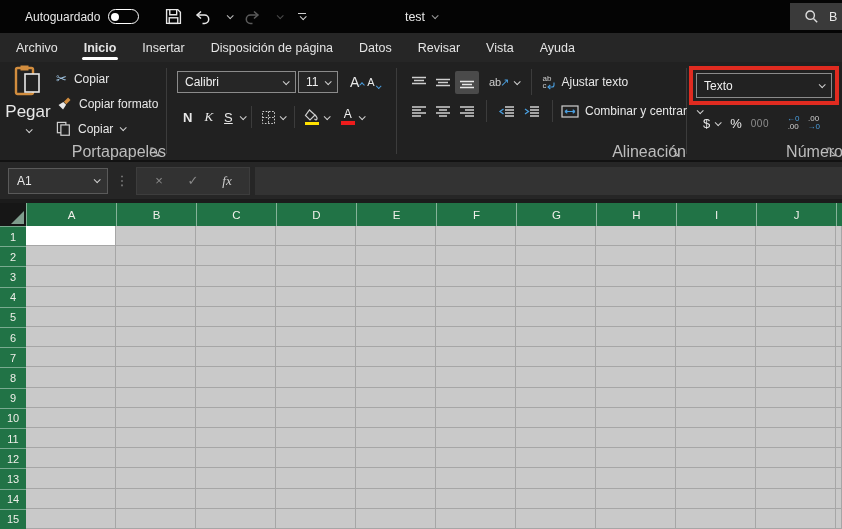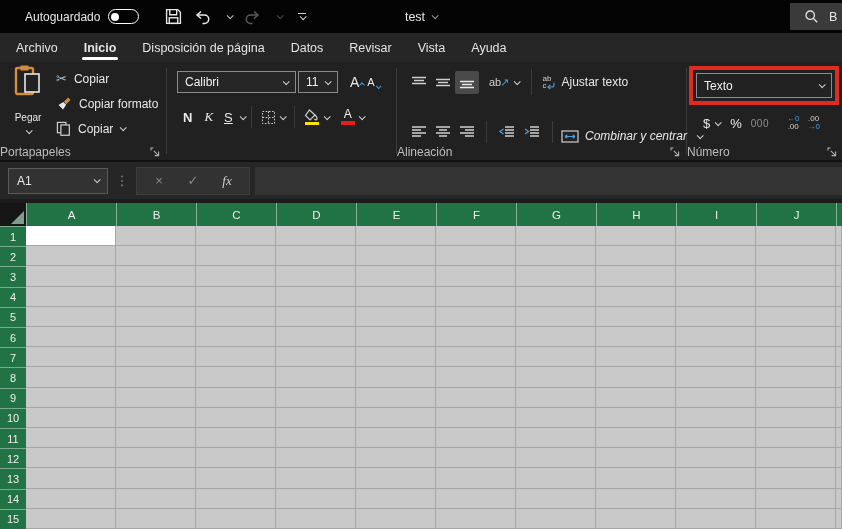--- a/index.html
+++ b/index.html
@@ -43,32 +43,32 @@
   
   .tabrow{height:29px;background:var(--tabrow);display:flex;align-items:stretch;padding-left:3px;flex:none;}
   .tab{display:flex;align-items:center;padding:0 13px;font-size:12.5px;color:#e4e4e4;position:relative;cursor:pointer;}
   .tab.active{font-weight:bold;}
   .tab.active::after{content:"";position:absolute;left:11px;right:11px;bottom:2px;height:3px;background:#fff;border-radius:2px;}
 
   
   .ribbon{height:100px;background:var(--ribbon);display:flex;flex:none;border-bottom:2px solid #121212;}
   .rgroup{height:100%;display:flex;flex-direction:column;position:relative;flex:none;}
   .rgroup .rbody{flex:1;position:relative;}
-  .glabel-row{height:17px;display:flex;align-items:center;justify-content:flex-start;font-size:12px;color:var(--dim);position:relative;}
+  .glabel-row{height:17px;display:flex;align-items:center;justify-content:flex-end;font-size:16px;color:var(--dim);position:relative;}
   .launcher{position:absolute;right:6px;bottom:3px;cursor:pointer;}
   .gsep{width:1px;background:#3c3c3c;margin:6px 0;flex:none;}
 
   .g-clip{width:166px;}
   .g-font{width:229px;}
   .g-align{width:289px;}
   .g-num{width:156px;}
 
   
   .paste-btn{position:absolute;left:6px;top:2px;width:44px;height:82px;display:flex;flex-direction:column;align-items:center;cursor:pointer;}
-  .paste-btn .lbl{font-size:10px;margin-top:14px;}
+  .paste-btn .lbl{font-size:17px;margin-top:4px;}
   .paste-btn .chv{margin-top:6px;color:#cfcfcf;}
   .clip-col{position:absolute;left:56px;top:4px;display:flex;flex-direction:column;}
   .clip-item{display:flex;align-items:center;gap:7px;height:25px;font-size:12px;cursor:pointer;white-space:nowrap;}
   .scissors{color:#9fc3e0;font-size:13px;}
 
   
   .combo{background:#262626;border:1px solid #8b8b8b;display:flex;align-items:center;font-size:12px;color:#f0f0f0;cursor:pointer;}
   .combo .val{flex:1;padding-left:7px;}
   .combo .chv{margin-right:7px;color:#cfcfcf;flex:none;}
 
@@ -86,21 +86,21 @@
   .nks .i{font-style:italic;font-family:"Liberation Serif",serif;padding:2px 6px;cursor:pointer;}
   .nks .u{text-decoration:underline;padding:2px 5px;cursor:pointer;}
   .vline{width:1px;height:22px;background:#3c3c3c;margin:0 6px;}
   .icbtn{display:flex;align-items:center;gap:4px;padding:2px 3px;cursor:pointer;}
   .colorbar{height:3.5px;width:14px;margin-top:1px;}
   .stack{display:flex;flex-direction:column;align-items:center;}
   .fc-a{font-size:12px;line-height:11px;color:#f0f0f0;}
 
   
   .al-r1{position:absolute;left:10px;top:7px;display:flex;align-items:center;height:26px;}
-  .al-r2{position:absolute;left:10px;top:55px;display:flex;align-items:flex-end;height:26px;font-style:italic;}
+  .al-r2{position:absolute;left:10px;top:36px;display:flex;align-items:center;height:26px;}
   .al-ic{padding:5px 4px;border-radius:2px;cursor:pointer;display:flex;}
   .al-ic.sel{background:#4a4a4a;}
   .al-gap{width:8px;}
   .txtbtn{display:flex;align-items:center;gap:6px;font-size:12px;cursor:pointer;white-space:nowrap;}
   .orient{display:flex;align-items:center;font-size:11px;color:#cfcfcf;cursor:pointer;padding:2px;}
   .orient .arrow{color:var(--accent-blue);font-size:11px;margin-left:-1px;}
   .wrap-ic{display:flex;flex-direction:column;font-size:8px;line-height:7px;color:#cfcfcf;align-items:flex-start;}
   .wrap-ic .c2{display:flex;align-items:center;}
   .tallline{width:1px;height:62px;background:#3c3c3c;margin:0 9px;align-self:center;}
 
@@ -192,20 +192,21 @@
         <circle cx="6.2" cy="6.2" r="4.2"></circle>
           <path d="M9.4 9.4 L13.2 13.2"></path>
       </svg>
       <span>B</span>
     </div>
   </div>
 
   <div class="tabrow">
     <span class="tab">Archivo</span>
     <span class="tab active">Inicio</span>
+    <span class="tab">Insertar</span>
     <span class="tab">Disposición de página</span>
     <span class="tab">Datos</span>
     <span class="tab">Revisar</span>
     <span class="tab">Vista</span>
     <span class="tab">Ayuda</span>
   </div>
 
   <div class="ribbon">
 
     <div class="rgroup g-clip">

